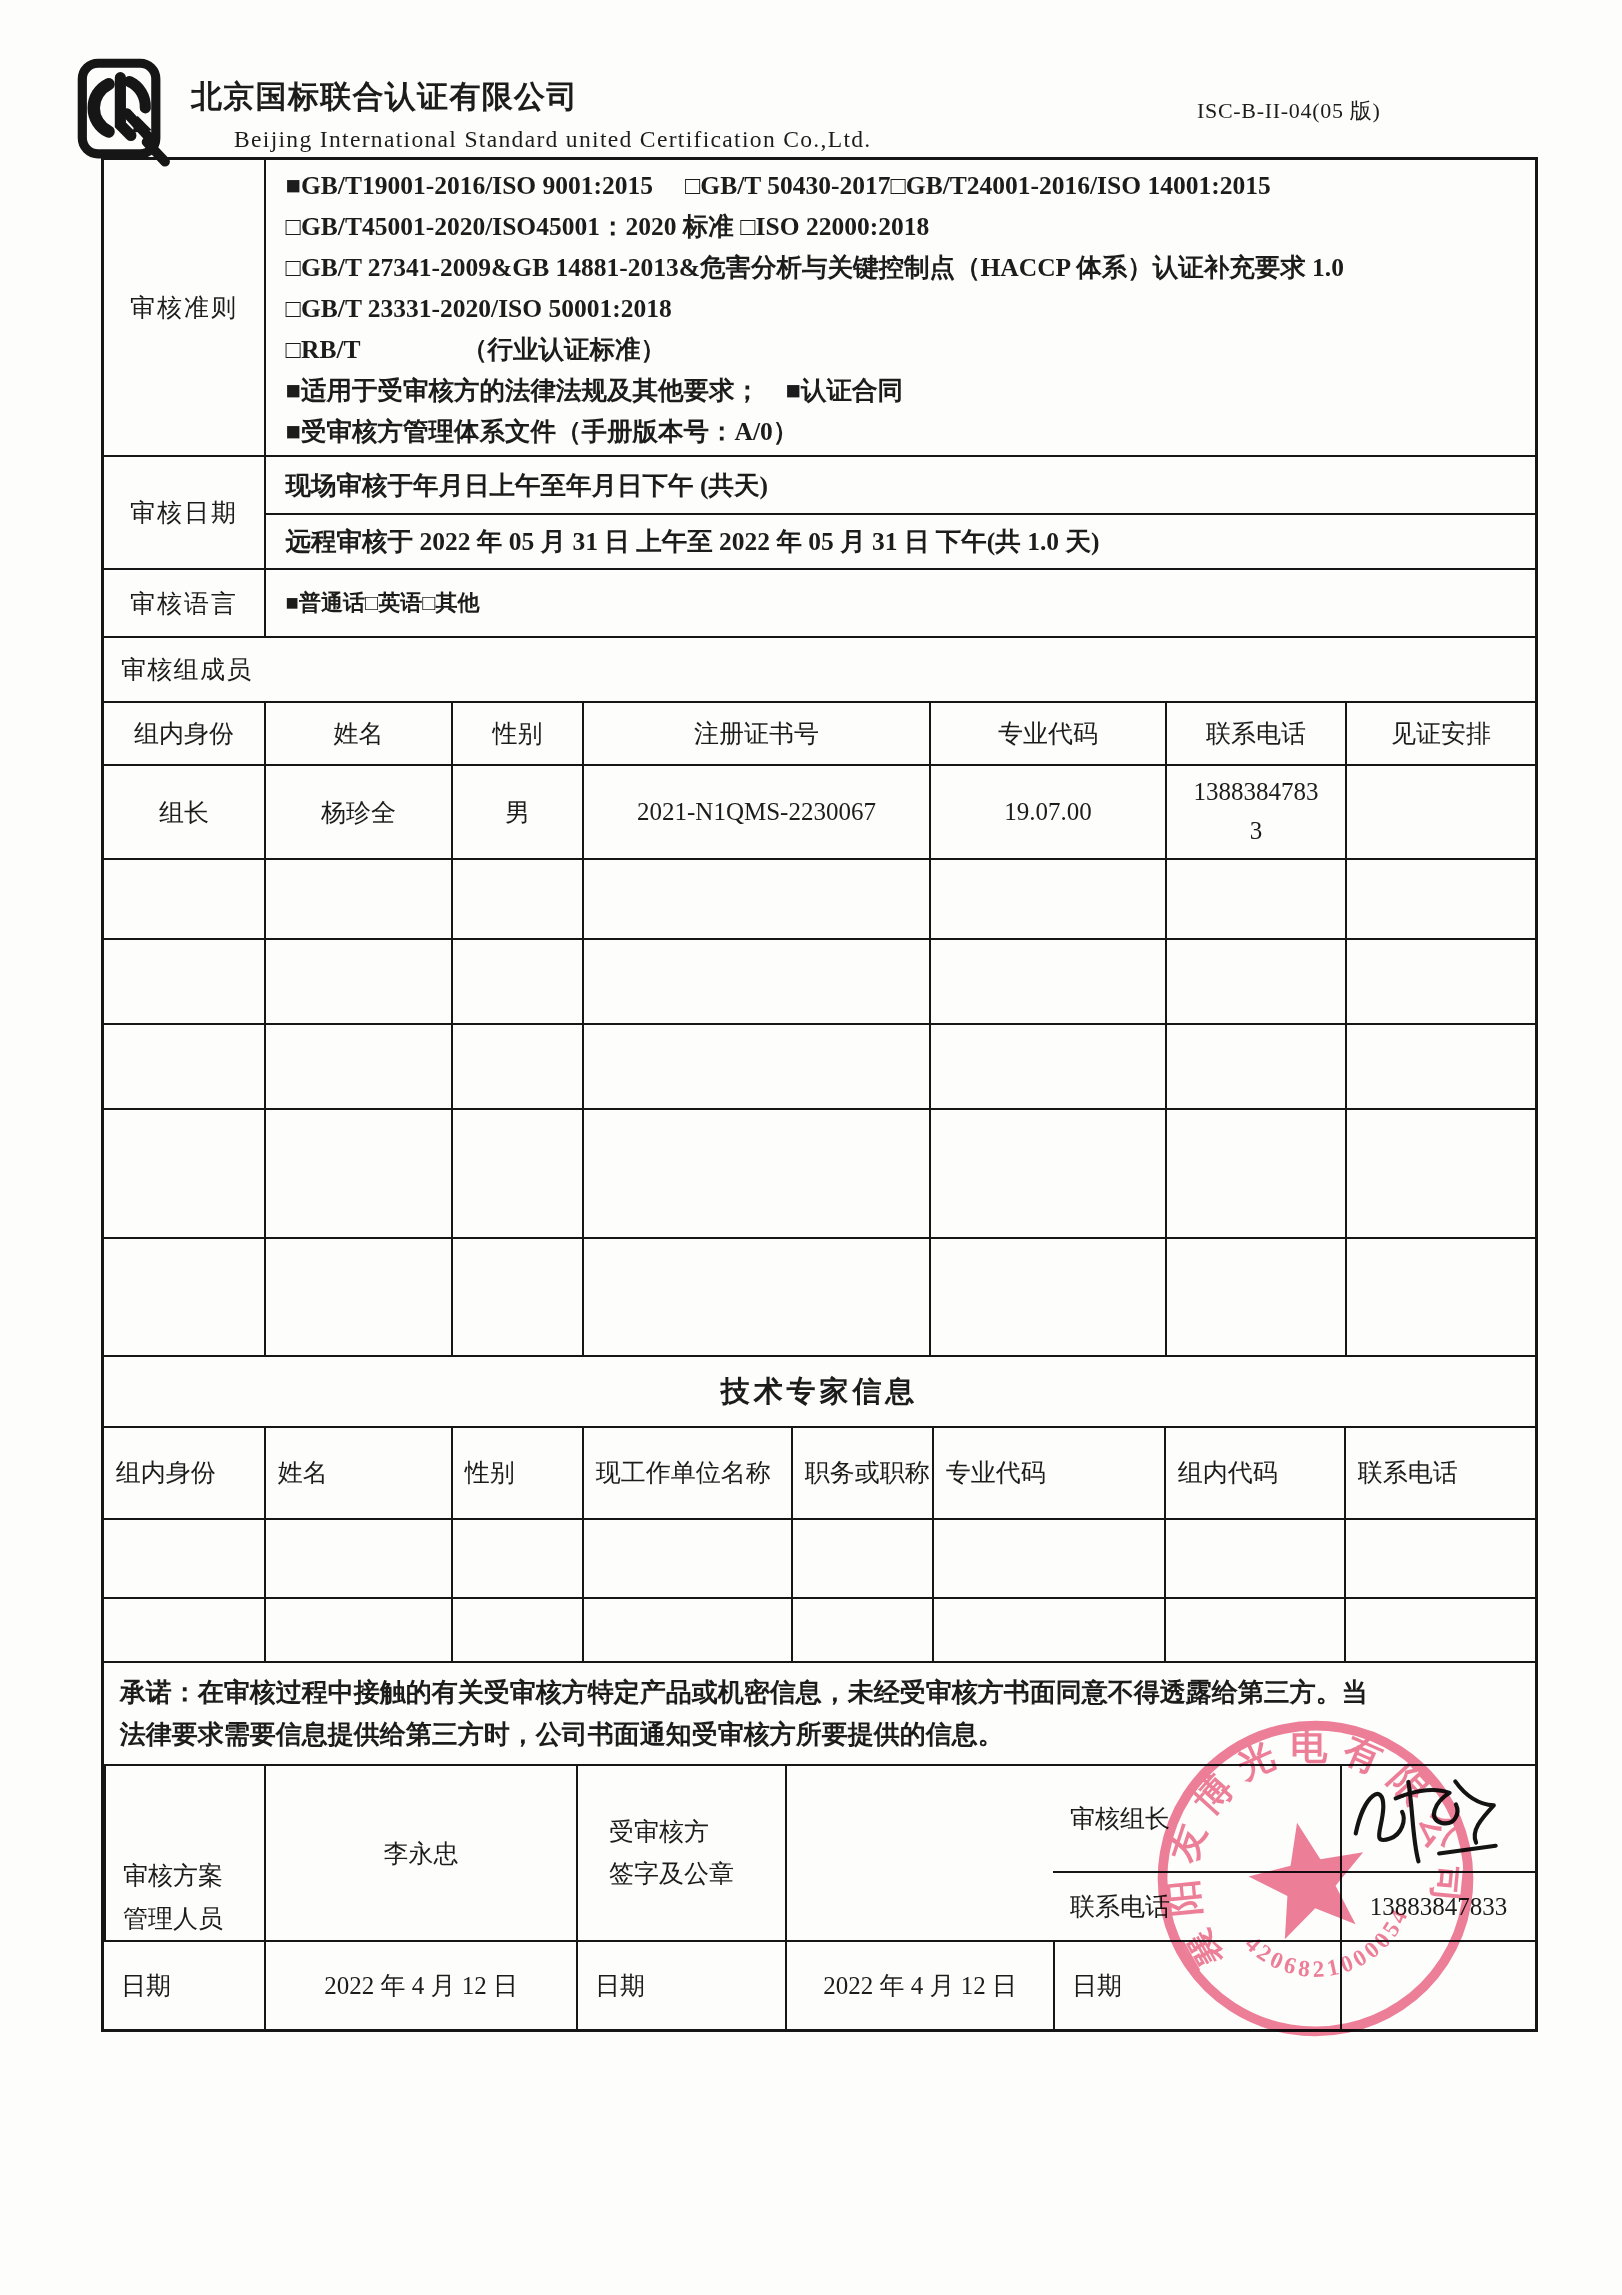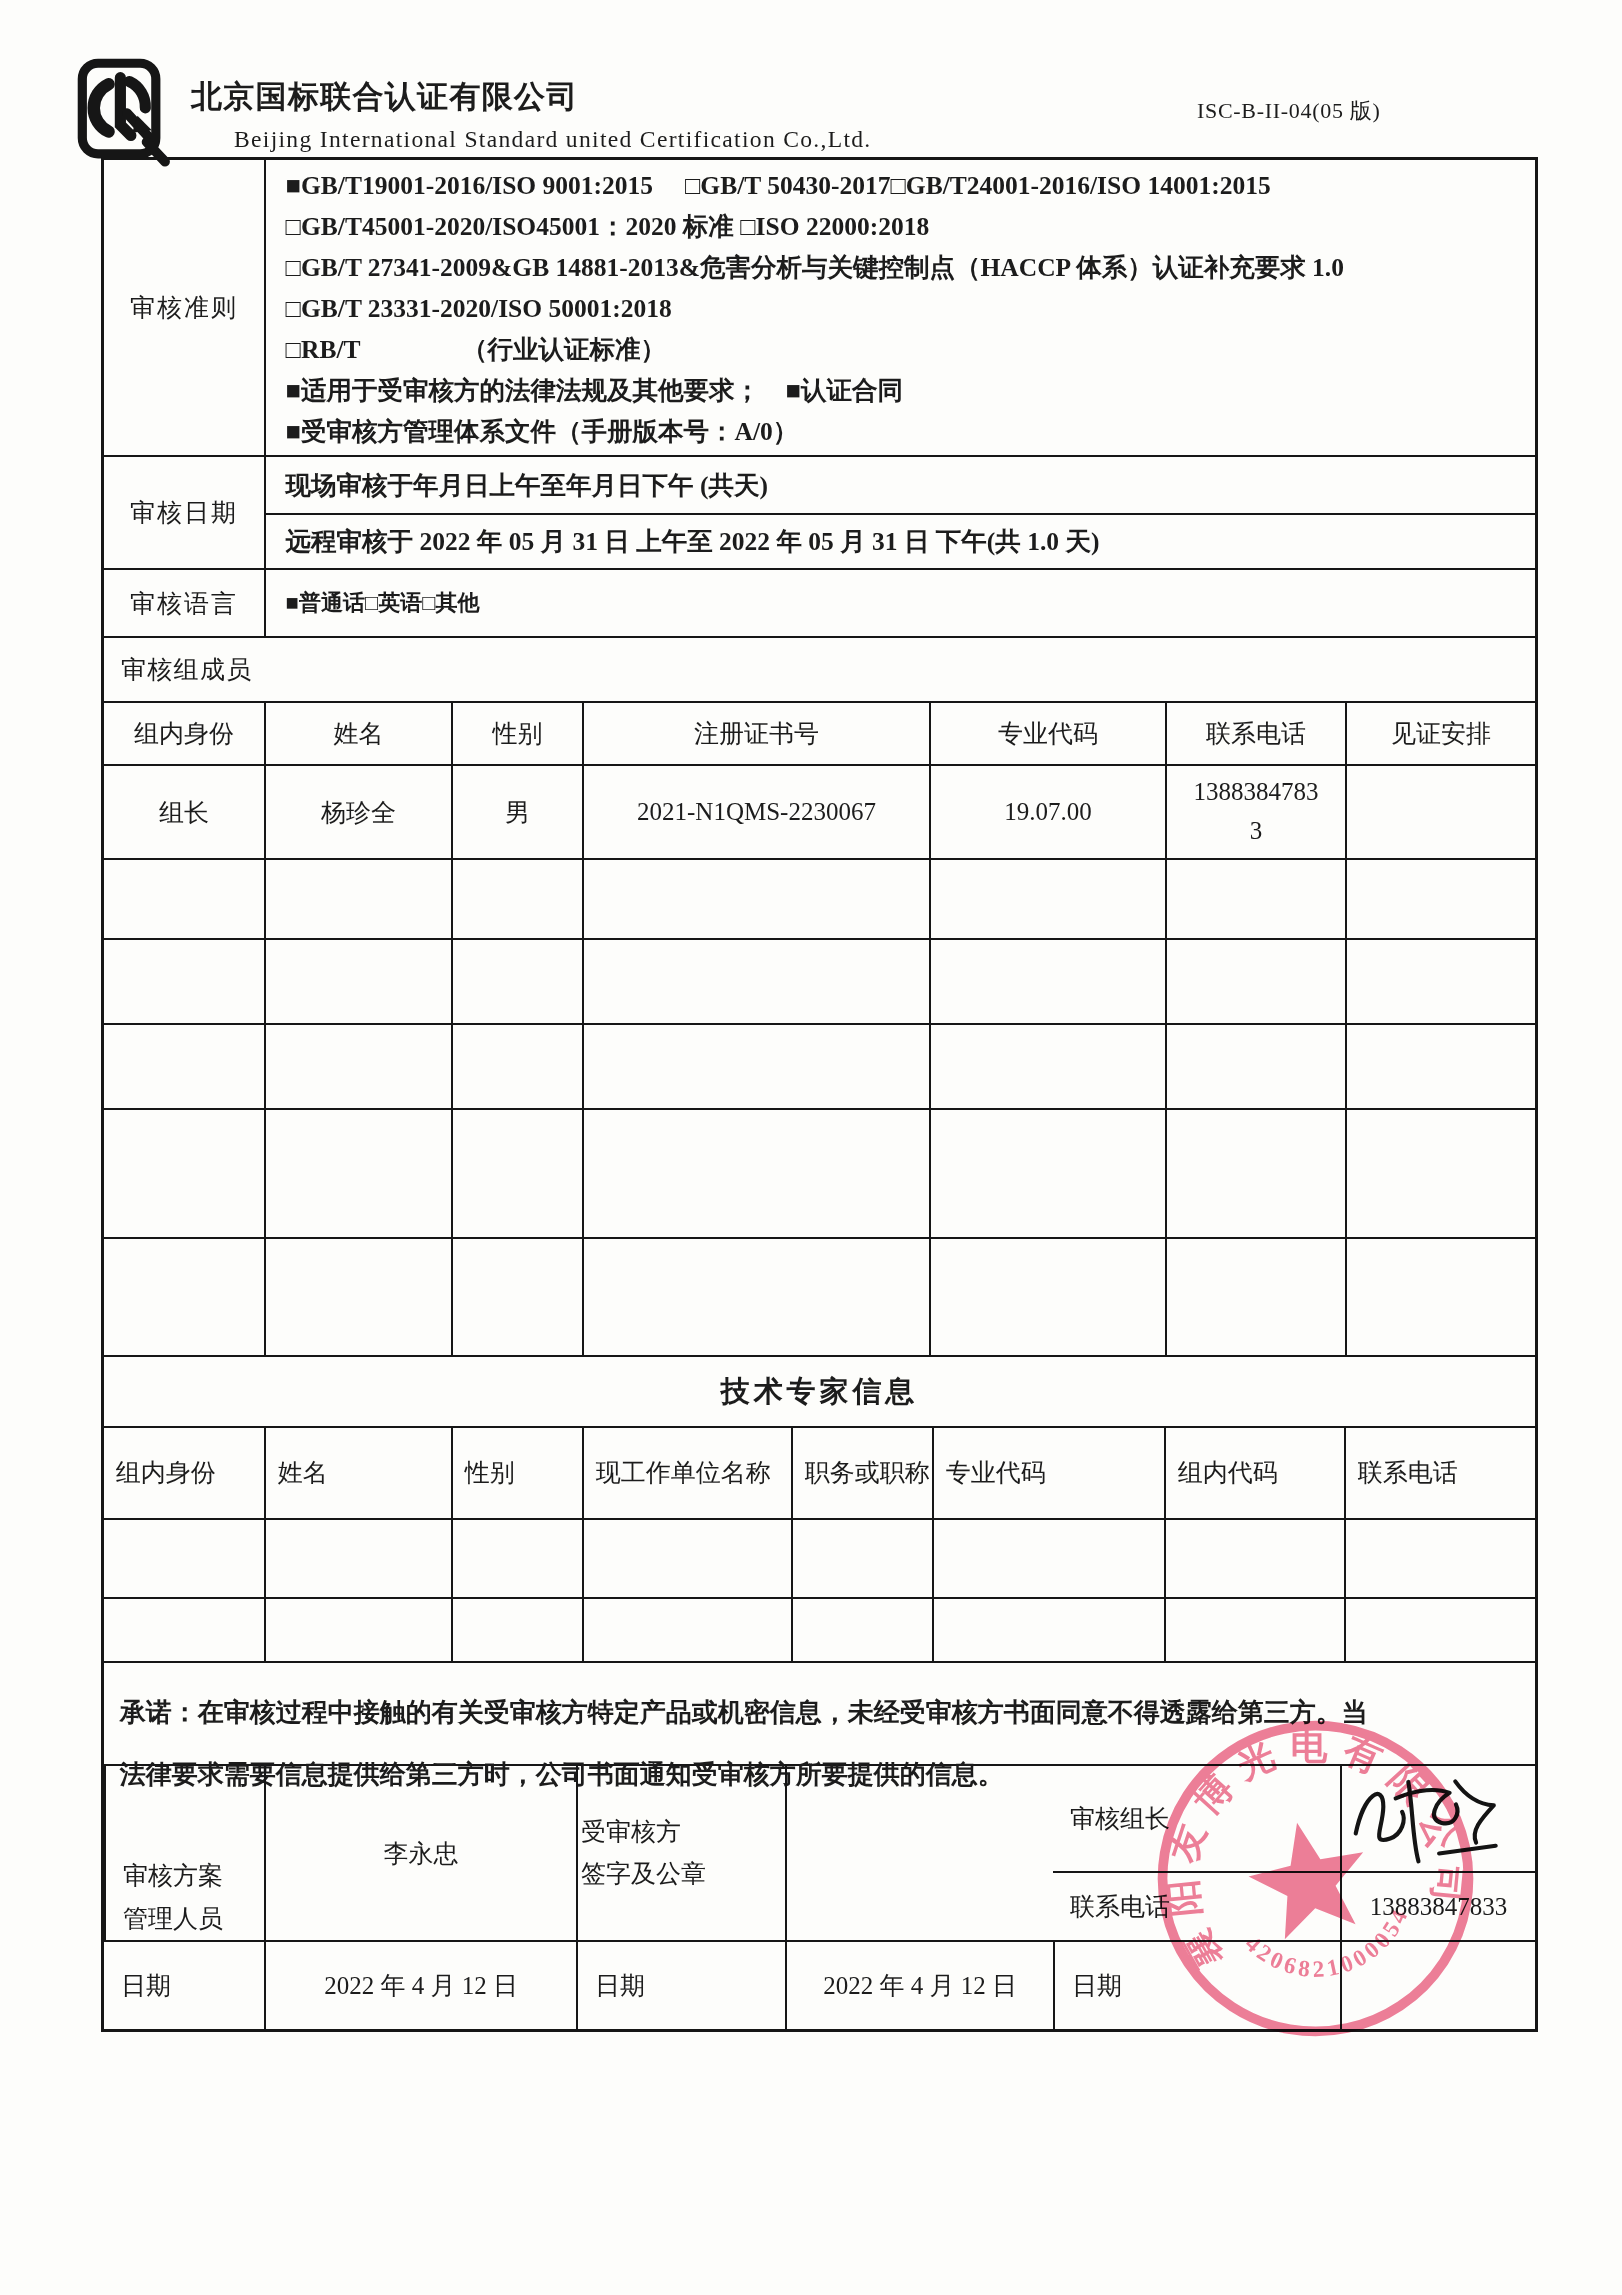--- a/index.html
+++ b/index.html
@@ -55,21 +55,21 @@
   .phone-cell{padding:0 23.6px;word-break:break-all;text-align:center;line-height:1.55;justify-content:center;}
   
   .xgrid{grid-template-columns:160px 187px 131px 209px 141px 232px 180px 1fr;}
   .sec-xhead{height:92px;font-size:25px;}
   .sec-xhead .c{padding-left:11.8px;line-height:1.5;}
   .xh-unit{padding-right:14px;}
   .xe1{height:79px;}.xe2{height:64px;}
   
   .sec-commit{grid-template-columns:1fr;height:103px;}
   .commit-body{display:block;padding:9.2px 15.7px 0 15.7px;font-size:26px;font-weight:700;}
-  .commit-body .line{line-height:42px;margin-top:20px;}
+  .commit-body .line{line-height:42px;}
   
   .sec-sign{grid-template-columns:160px 312px 209px 268px 287px 1fr;grid-template-rows:105px 69px 1fr;height:265px;font-size:25px;}
   .sec-sign .c{border-left:none;}
   .sec-sign .vl{border-left:2px solid #161616;}
   .sec-sign .ht{border-top:2px solid #161616;}
   .sec-sign .hT{border-top:2.6px solid #161616;}
   .span2{grid-row:1 / span 2;}
   .two-line{display:block;line-height:1.7;}
   .sig-cell{justify-content:center;}
   .sig-svg{width:262px;height:131px;transform:rotate(-4deg);}
@@ -253,21 +253,21 @@
             <path d="M252,42 C274,78 302,96 332,100 C302,128 278,152 288,178"></path>
             <path d="M206,196 L330,188"></path>
           </g>
         </svg>
       </div>
       <div class="c vl span2 two-line" style="padding-left:17px;display:flex;flex-direction:column;justify-content:flex-end;align-items:flex-start;">
         <span>审核方案</span>
         <span>管理人员</span>
       </div>
       <div class="c vl span2 ctr">李永忠</div>
-      <div class="c vl span2" style="padding-left:3px;display:flex;flex-direction:column;justify-content:center;align-items:flex-start;line-height:1.7;">
+      <div class="c vl span2" style="padding-left:31px;display:flex;flex-direction:column;justify-content:center;align-items:flex-start;line-height:1.7;">
         <span>受审核方</span>
         <span>签字及公章</span>
       </div>
       <div class="c vl span2"></div>
 
       <div class="c lab-left ht">联系电话</div>
       <div class="c vl ctr ht" style="justify-content:center;">13883847833</div>
 
       <div class="c lab-left hT">日期</div>
       <div class="c vl ctr hT">2022 年 4 月 12 日</div>

